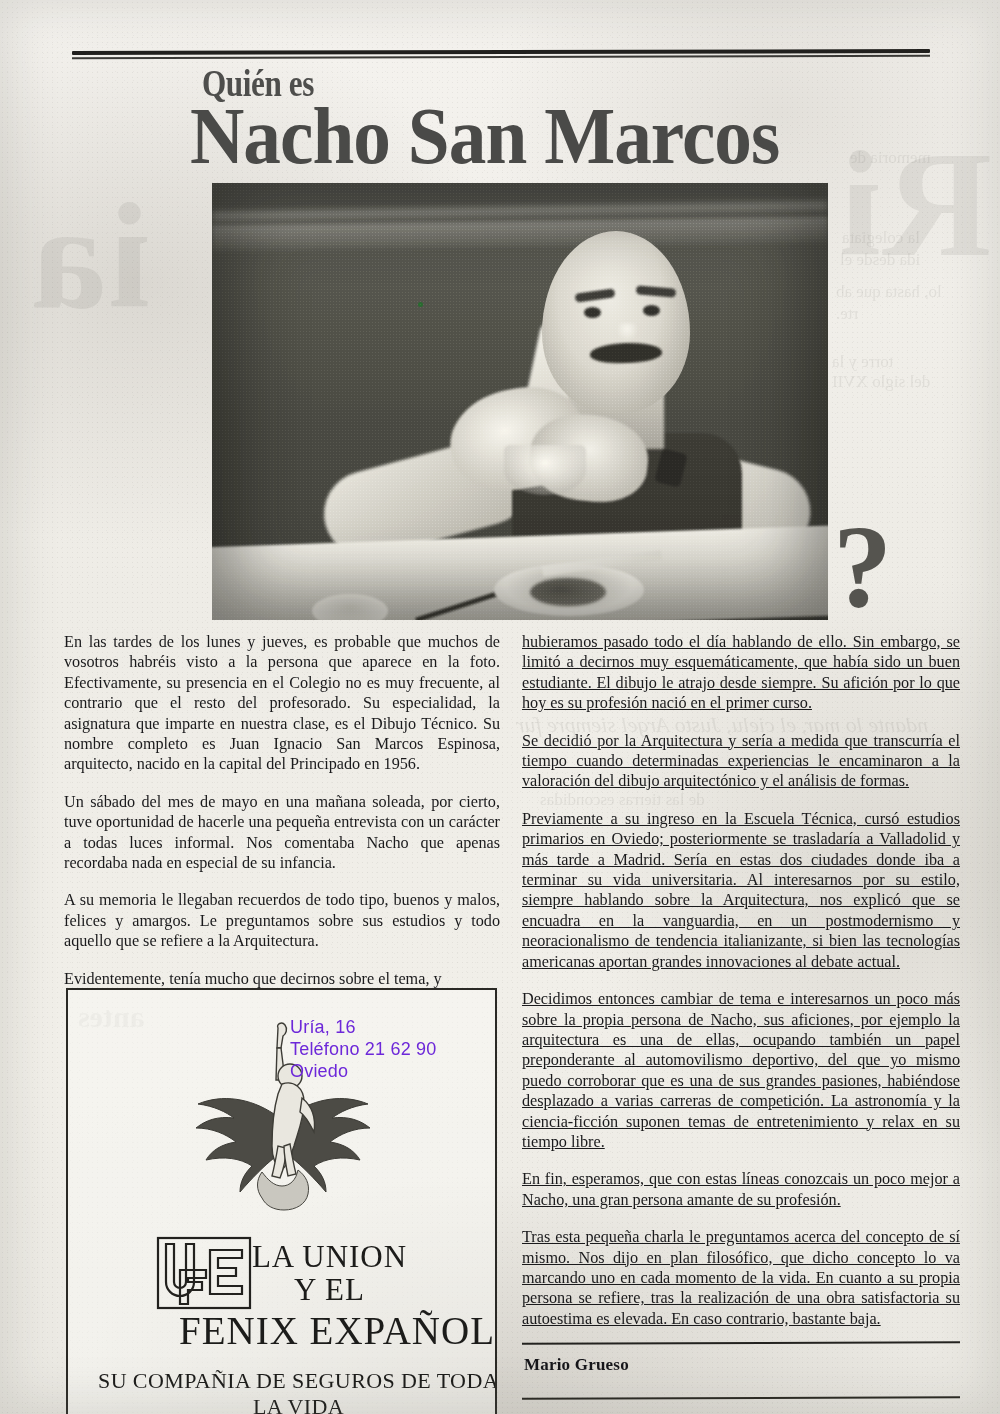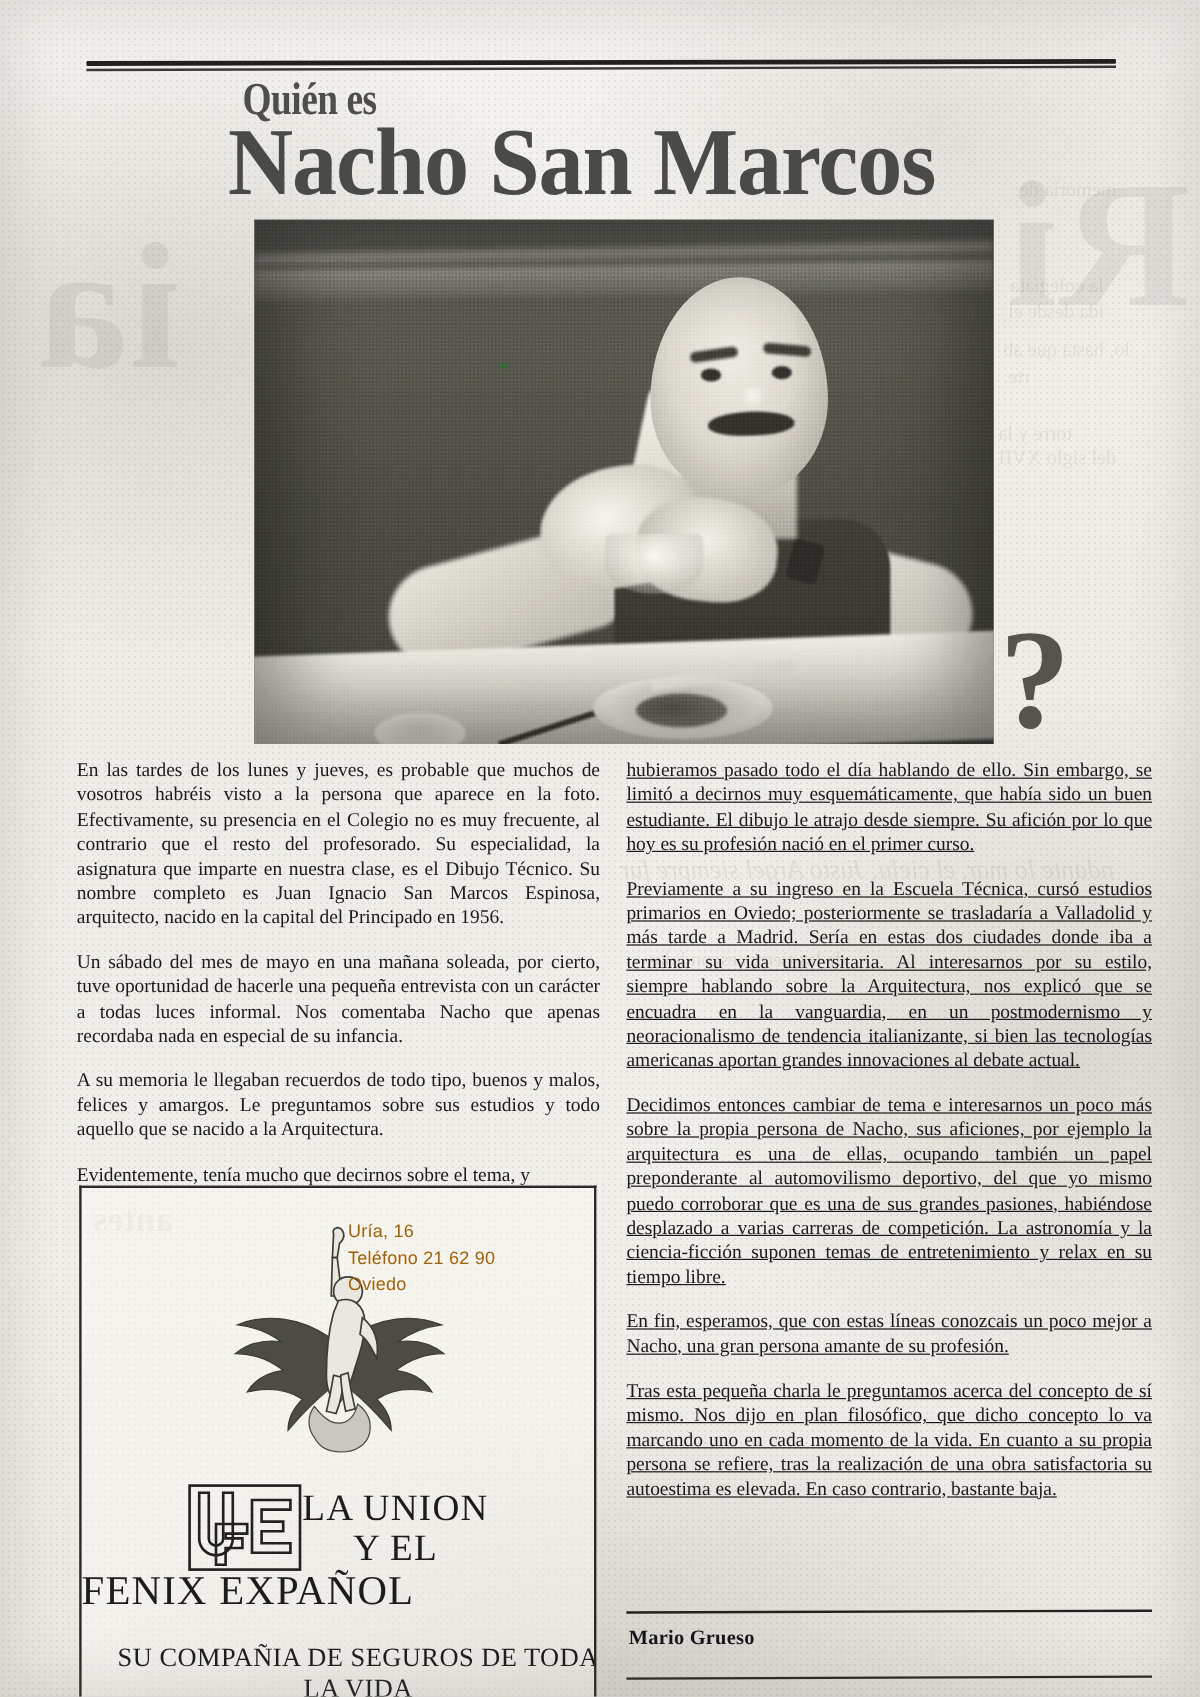--- a/index.html
+++ b/index.html
@@ -346,23 +346,23 @@
     border: 2.5px solid #2a2925;
     border-bottom: none;
     background: rgba(250,249,245,.50);
     box-sizing: border-box;
     overflow: hidden;
   }
   .ad-address {
     position: absolute;
     left: 222px; top: 26px;
     font-family: "Liberation Sans", sans-serif;
-    font-size: 15px;
+    font-size: 18px;
     line-height: 22px;
-    color: #a16207;
+    color: #6d28d9;
     letter-spacing: .2px;
   }
   .ad-phoenix {
     position: absolute;
     left: 110px; top: 28px;
     width: 210px; height: 200px;
   }
   .ad-logo-row {
     position: absolute;
     left: 0; top: 246px; width: 100%;
@@ -377,23 +377,23 @@
     font-size: 31px;
     font-weight: 400;
     line-height: 33px;
     letter-spacing: 1px;
     color: #1c1c1a;
     text-align: center;
   }
   .ad-logo-3 {
     position: absolute;
     left: 0; top: 318px; width: 100%;
-    text-align: left;
-    font-family: "Liberation Serif", serif;
-    font-size: 34px;
+    text-align: right;
+    font-family: "Liberation Serif", serif;
+    font-size: 39px;
     letter-spacing: 1px;
     color: #1c1c1a;
   }
   .ad-tagline {
     position: absolute;
     left: 0; top: 378px; width: 100%;
     text-align: center;
     font-family: "Liberation Serif", serif;
     font-size: 22px;
     letter-spacing: .4px;
@@ -465,26 +465,27 @@
     <div class="ph-food"></div>
     <div class="ph-knife2"></div>
     <div class="ph-greendot"></div>
     <div class="ph-grain"></div>
     <div class="ph-vig"></div>
   </div>
 
   <div class="col" id="col-left">
     <p>En las tardes de los lunes y jueves, es probable que muchos de vosotros habréis visto a la persona que aparece en la foto. Efectivamente, su presencia en el Colegio no es muy frecuente, al contrario que el resto del profesorado. Su especialidad, la asignatura que imparte en nuestra clase, es el Dibujo Técnico. Su nombre completo es Juan Ignacio San Marcos Espinosa, arquitecto, nacido en la capital del Principado en 1956.</p>
     <p>Un sábado del mes de mayo en una mañana soleada, por cierto, tuve oportunidad de hacerle una pequeña entrevista con un carácter a todas luces informal. Nos comentaba Nacho que apenas recordaba nada en especial de su infancia.</p>
-    <p>A su memoria le llegaban recuerdos de todo tipo, buenos y malos, felices y amargos. Le preguntamos sobre sus estudios y todo aquello que se nacido a la Arquitectura.</p>
+    <p>A su memoria le llegaban recuerdos de todo tipo, buenos y malos, felices y amargos. Le preguntamos sobre sus estudios y todo aquello que se refiere a la Arquitectura.</p>
     <p>Evidentemente, tenía mucho que decirnos sobre el tema, y</p>
   </div>
 
   <div class="col" id="col-right">
     <p>hubieramos pasado todo el día hablando de ello. Sin embargo, se limitó a decirnos muy esquemáticamente, que había sido un buen estudiante. El dibujo le atrajo desde siempre. Su afición por lo que hoy es su profesión nació en el primer curso.</p>
+    <p>Se decidió por la Arquitectura y sería a medida que transcurría el tiempo cuando determinadas experiencias le encaminaron a la valoración del dibujo arquitectónico y el análisis de formas.</p>
     <p>Previamente a su ingreso en la Escuela Técnica, cursó estudios primarios en Oviedo; posteriormente se trasladaría a Valladolid y más tarde a Madrid. Sería en estas dos ciudades donde iba a terminar su vida universitaria. Al interesarnos por su estilo, siempre hablando sobre la Arquitectura, nos explicó que se encuadra en la vanguardia, en un postmodernismo y neoracionalismo de tendencia italianizante, si bien las tecnologías americanas aportan grandes innovaciones al debate actual.</p>
     <p>Decidimos entonces cambiar de tema e interesarnos un poco más sobre la propia persona de Nacho, sus aficiones, por ejemplo la arquitectura es una de ellas, ocupando también un papel preponderante al automovilismo deportivo, del que yo mismo puedo corroborar que es una de sus grandes pasiones, habiéndose desplazado a varias carreras de competición. La astronomía y la ciencia-ficción suponen temas de entretenimiento y relax en su tiempo libre.</p>
     <p>En fin, esperamos, que con estas líneas conozcais un poco mejor a Nacho, una gran persona amante de su profesión.</p>
     <p>Tras esta pequeña charla le preguntamos acerca del concepto de sí mismo. Nos dijo en plan filosófico, que dicho concepto lo va marcando uno en cada momento de la vida. En cuanto a su propia persona se refiere, tras la realización de una obra satisfactoria su autoestima es elevada. En caso contrario, bastante baja.</p>
   </div>
 
   <div class="byline-wrap">
     <div class="byline-rule-a"></div>
     <div class="byline-name">Mario Grueso</div>
     <div class="byline-rule-b"></div>

